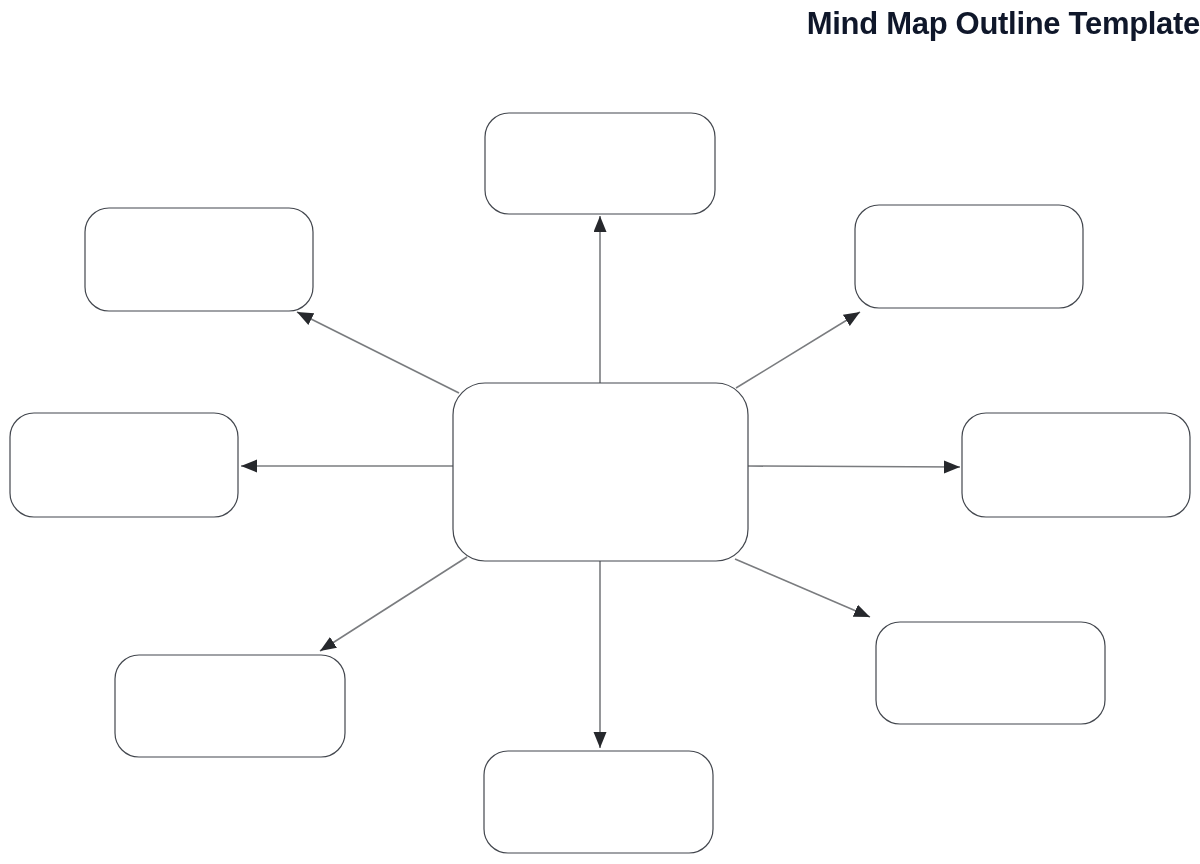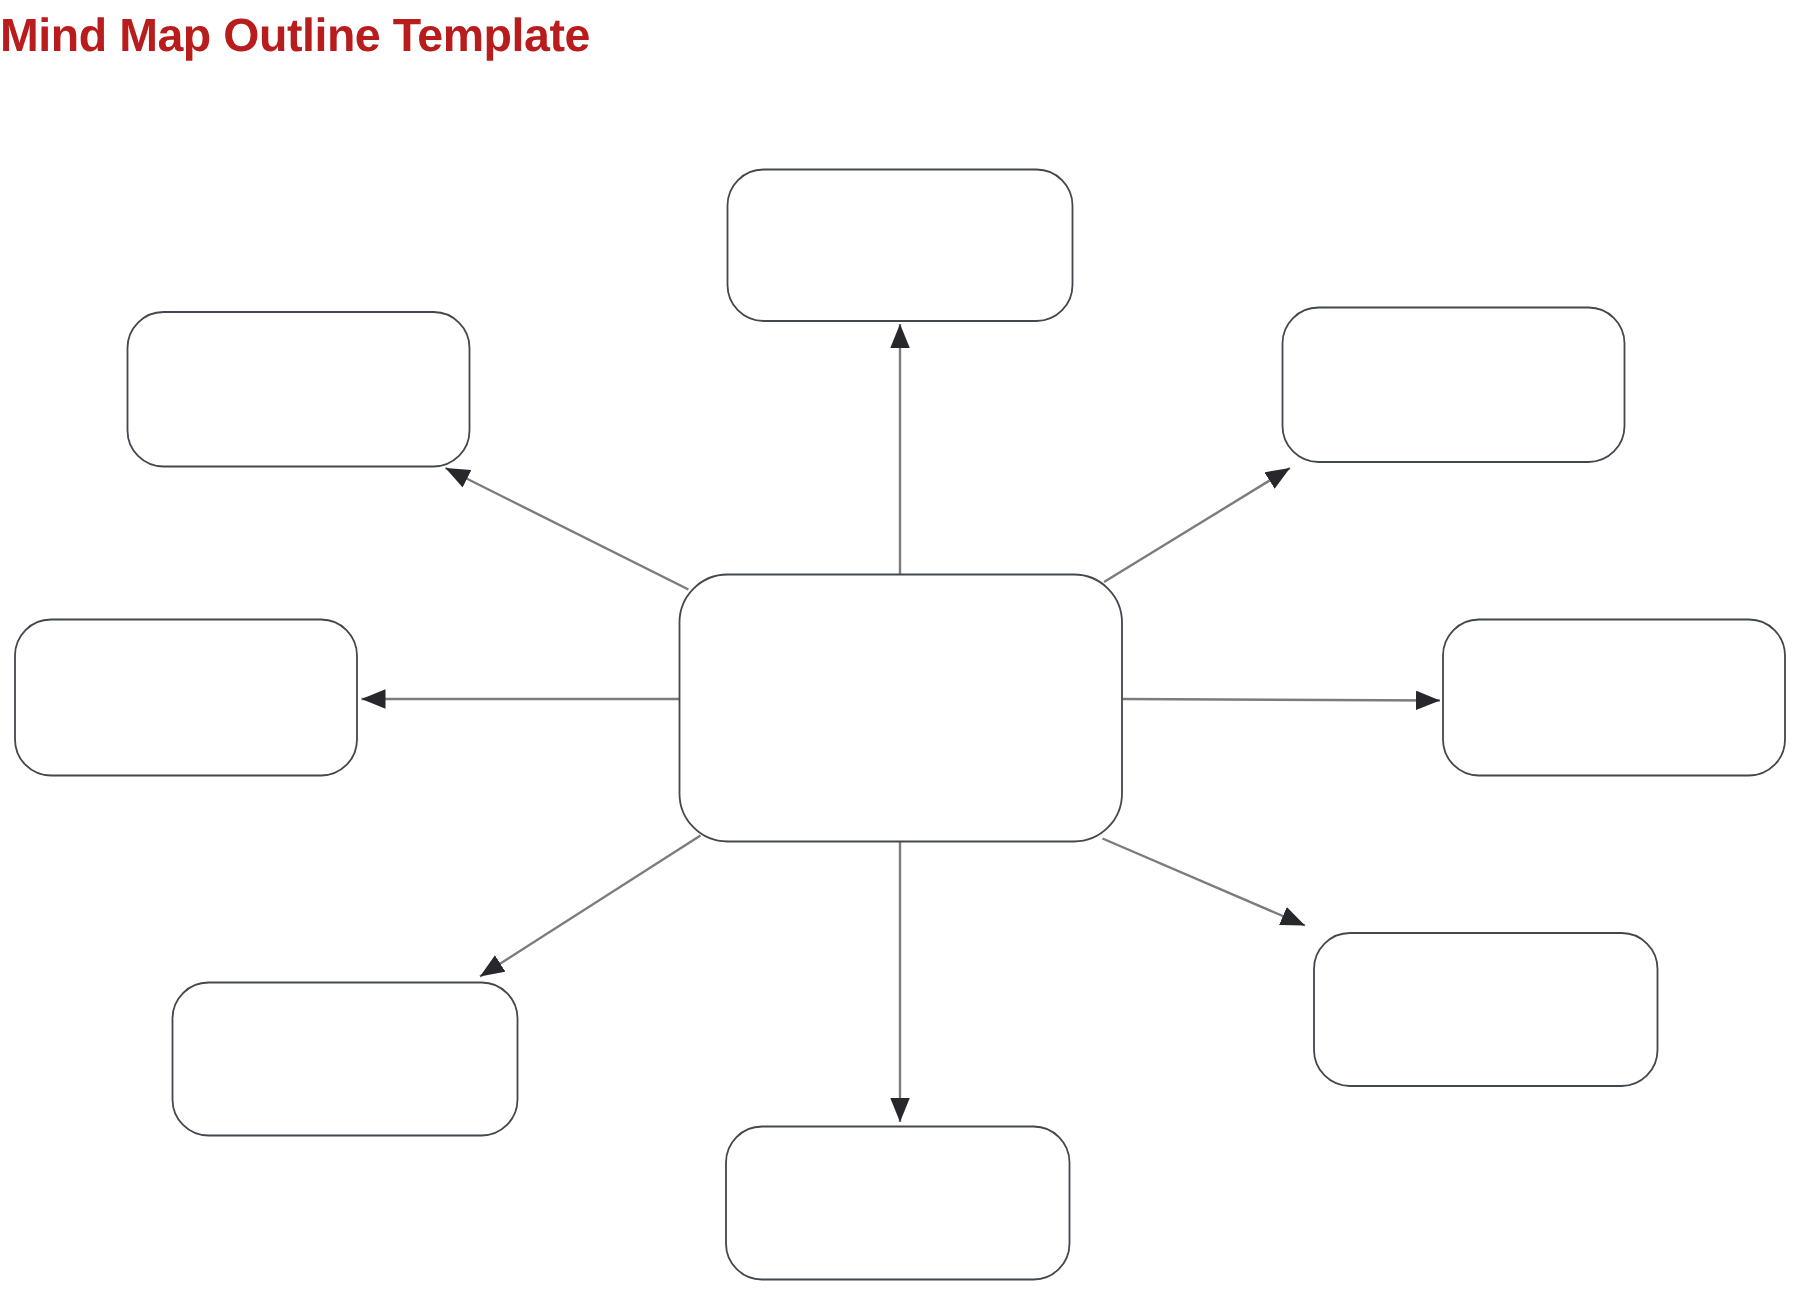--- a/index.html
+++ b/index.html
@@ -14,25 +14,25 @@
     height: 864px;
     background: #ffffff;
     overflow: hidden;
   }
   .page-title {
     position: absolute;
     top: 6px;
     left: 0;
     width: 100%;
     margin: 0;
-    text-align: left;
+    text-align: right;
     font-size: 31px;
     font-weight: 800;
     letter-spacing: -0.3px;
-    color: #b91c1c;
+    color: #0f172a;
     font-family: "Liberation Sans", sans-serif;
   }
   .canvas-svg {
     position: absolute;
     top: 0;
     left: 0;
     width: 1200px;
     height: 864px;
     display: block;
   }

